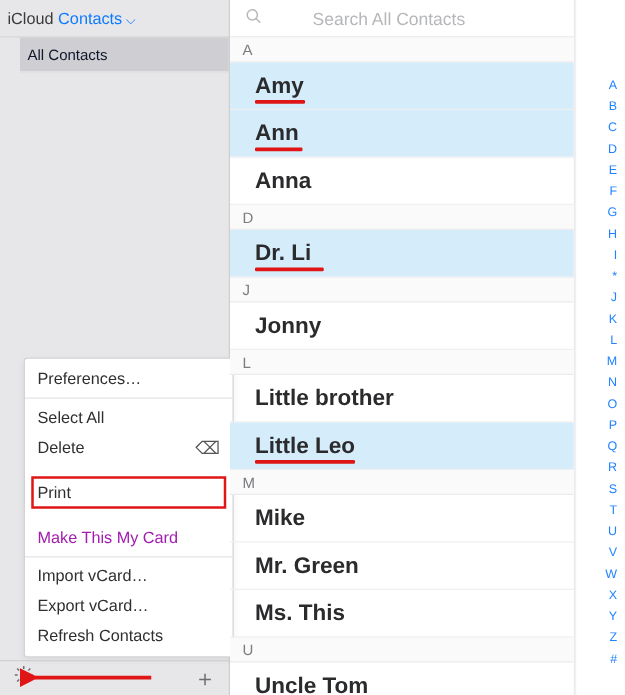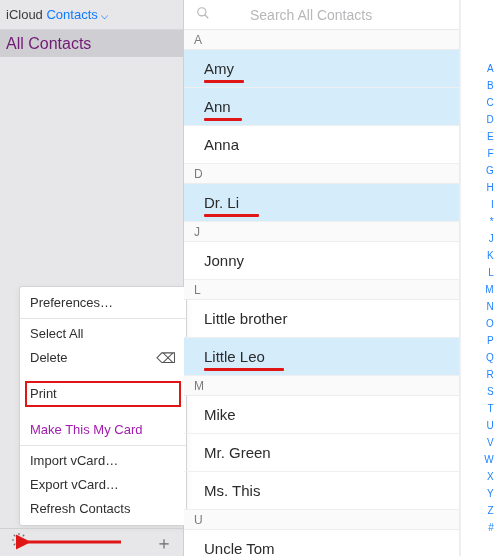--- a/index.html
+++ b/index.html
@@ -5,32 +5,32 @@
   * { box-sizing: border-box; margin: 0; padding: 0; font-family: -apple-system, "Helvetica Neue", Helvetica, Arial, sans-serif; }
   html, body { width: 500px; height: 556px; overflow: hidden; background: #fff; }
   .app { display: flex; width: 500px; height: 556px; position: relative; }
 
   
   .sidebar { width: 184px; height: 100%; background: #e7e6e8; border-right: 1px solid #cfcfd0; display: flex; flex-direction: column; position: relative; }
   .sb-header { height: 30px; line-height: 30px; padding-left: 6px; border-bottom: 1px solid #d7d7d9; font-size: 13px; }
   .sb-header .icloud { color: #3b3b3d; }
   .sb-header .contacts { color: #0e7bff; cursor: pointer; }
   .sb-header .chev { color: #0e7bff; margin-left: 3px; font-size: 10px; }
-  .sb-groups { height: 28px; line-height: 28px; padding-left: 6px; font-size: 16px; color: #701a75; border-bottom: 1px solid #e8e8ea; background: #cfced2; }
+  .sb-groups { height: 28px; line-height: 28px; padding-left: 6px; font-size: 12px; color: #0f172a; border-bottom: 1px solid #e8e8ea; background: #cfced2; margin-left: 16px; }
   .sb-spacer { flex: 1; }
   .sb-footer { height: 28px; border-top: 1px solid #d0d0d2; display: flex; align-items: center; justify-content: space-between; padding: 0 10px; position: relative; }
   .gear, .plus { color: #6d6d70; font-size: 18px; cursor: pointer; }
 
   
   .listcol { flex: 1; display: flex; flex-direction: column; border-right: 1px solid #ececef; position: relative; }
   .search { height: 30px; display: flex; align-items: center; padding-left: 12px; border-bottom: 1px solid #e9e9eb; color: #b6b7ba; font-size: 14px; gap: 32px; }
   .search .mag { margin-right: 8px; font-size: 14px; }
   .list { flex: 1; overflow: hidden; }
   .sect { height: 20px; line-height: 20px; padding-left: 10px; font-size: 12px; color: #7c7c7f; background: #fafafb; border-bottom: 1px solid #ececee; }
-  .row { height: 38px; display: flex; align-items: center; padding-left: 20px; font-size: 15px; color: #2b2b2d; border-bottom: 1px solid #efeff1; position: relative; }
+  .row { height: 38px; display: flex; align-items: center; padding-left: 20px; font-size: 18px; color: #2b2b2d; border-bottom: 1px solid #efeff1; position: relative; font-weight: bold; }
   .row.selected { background: #d5ecfb; }
   .row .uline { position: absolute; left: 20px; bottom: 4px; height: 3px; background: #e01616; border-radius: 1px; }
 
   
   .indexcol { width: 40px; border-left: 1px solid #f0f0f2; padding-top: 60px; }
   .indexcol .idx { height: 17px; line-height: 17px; text-align: right; padding-right: 6px; font-size: 10px; color: #1f83ff; cursor: pointer; letter-spacing: 0.3px; }
 
   
   .ctxmenu { position: absolute; left: 19px; bottom: 30px; width: 168px; background: #fff; border: 1px solid #d3d3d5; border-radius: 3px; padding: 4px 0; box-shadow: 0 2px 6px rgba(0,0,0,0.06); font-size: 13px; color: #2f2f31; }
   .ctxmenu .mi { height: 24px; line-height: 24px; padding: 0 10px; cursor: pointer; display: flex; justify-content: space-between; align-items: center; }

